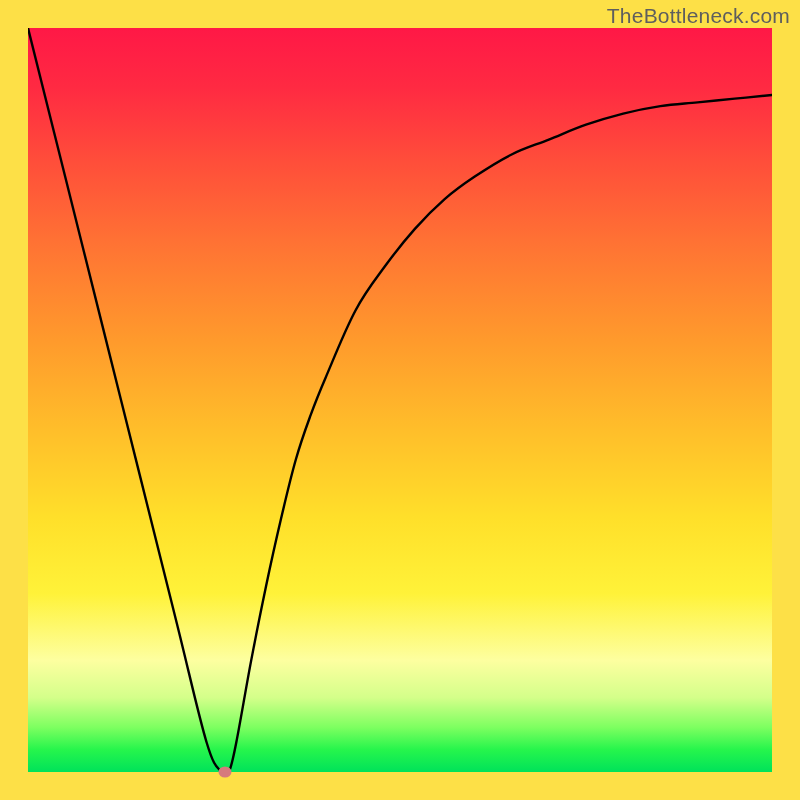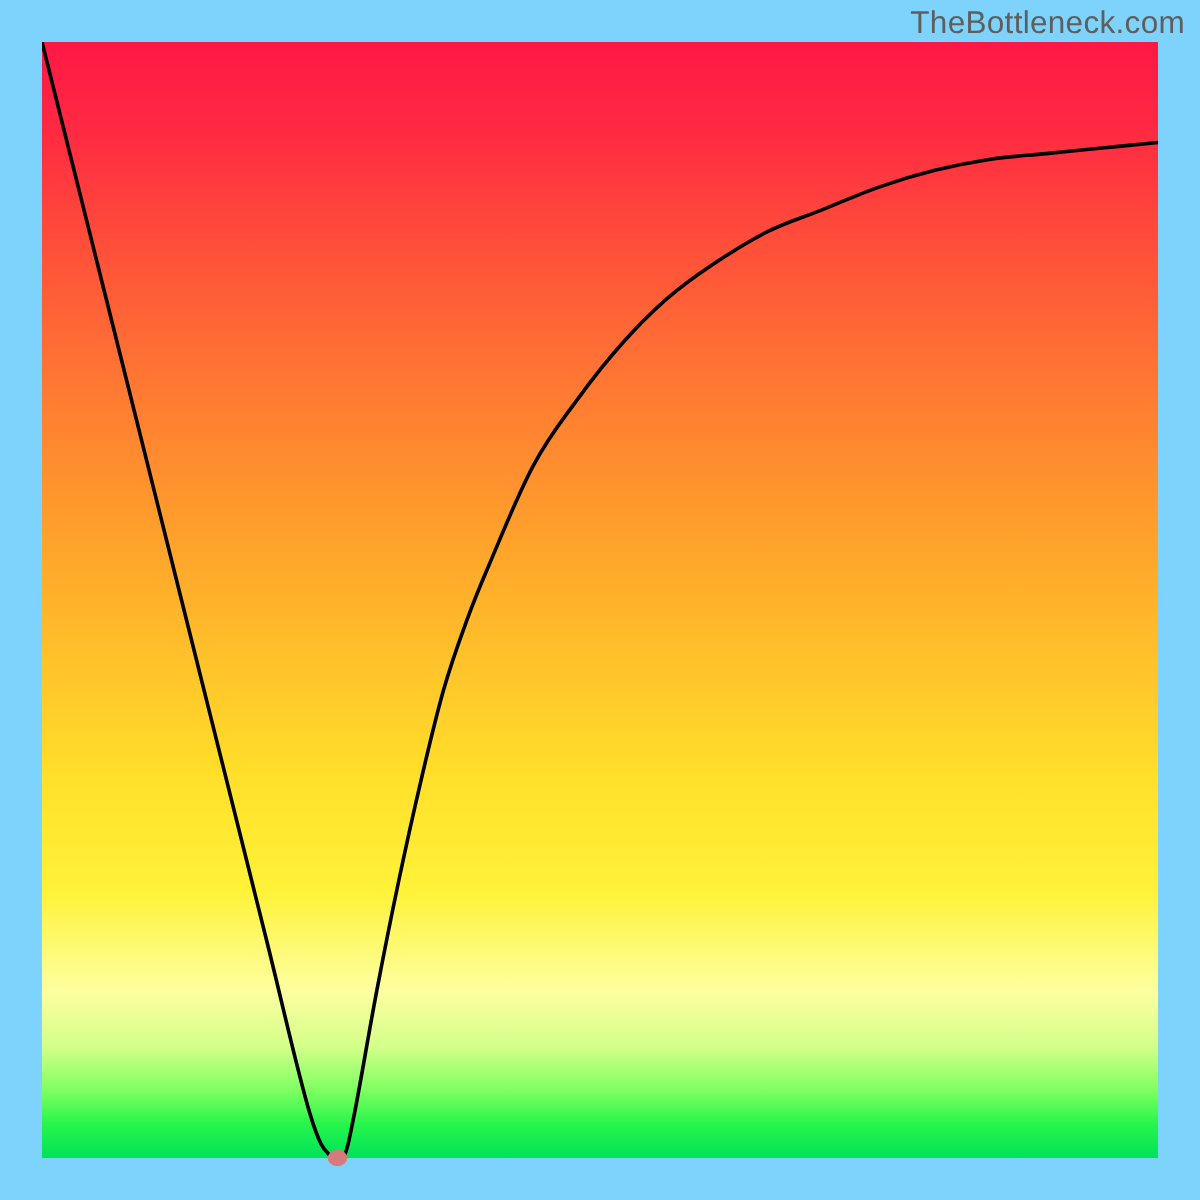--- a/index.html
+++ b/index.html
@@ -10,21 +10,21 @@
     background: #000;
     overflow: hidden;
     font-family: Arial, Helvetica, sans-serif;
   }
   .frame {
     position: absolute;
     top: 0;
     left: 0;
     width: 800px;
     height: 800px;
-    background: #7dd3fc;
+    background: #fde047;
   }
   .plot-area {
     position: absolute;
     top: 28px;
     left: 28px;
     width: 744px;
     height: 744px;
     background: linear-gradient(
       to bottom,
       #ff1846 0%,

